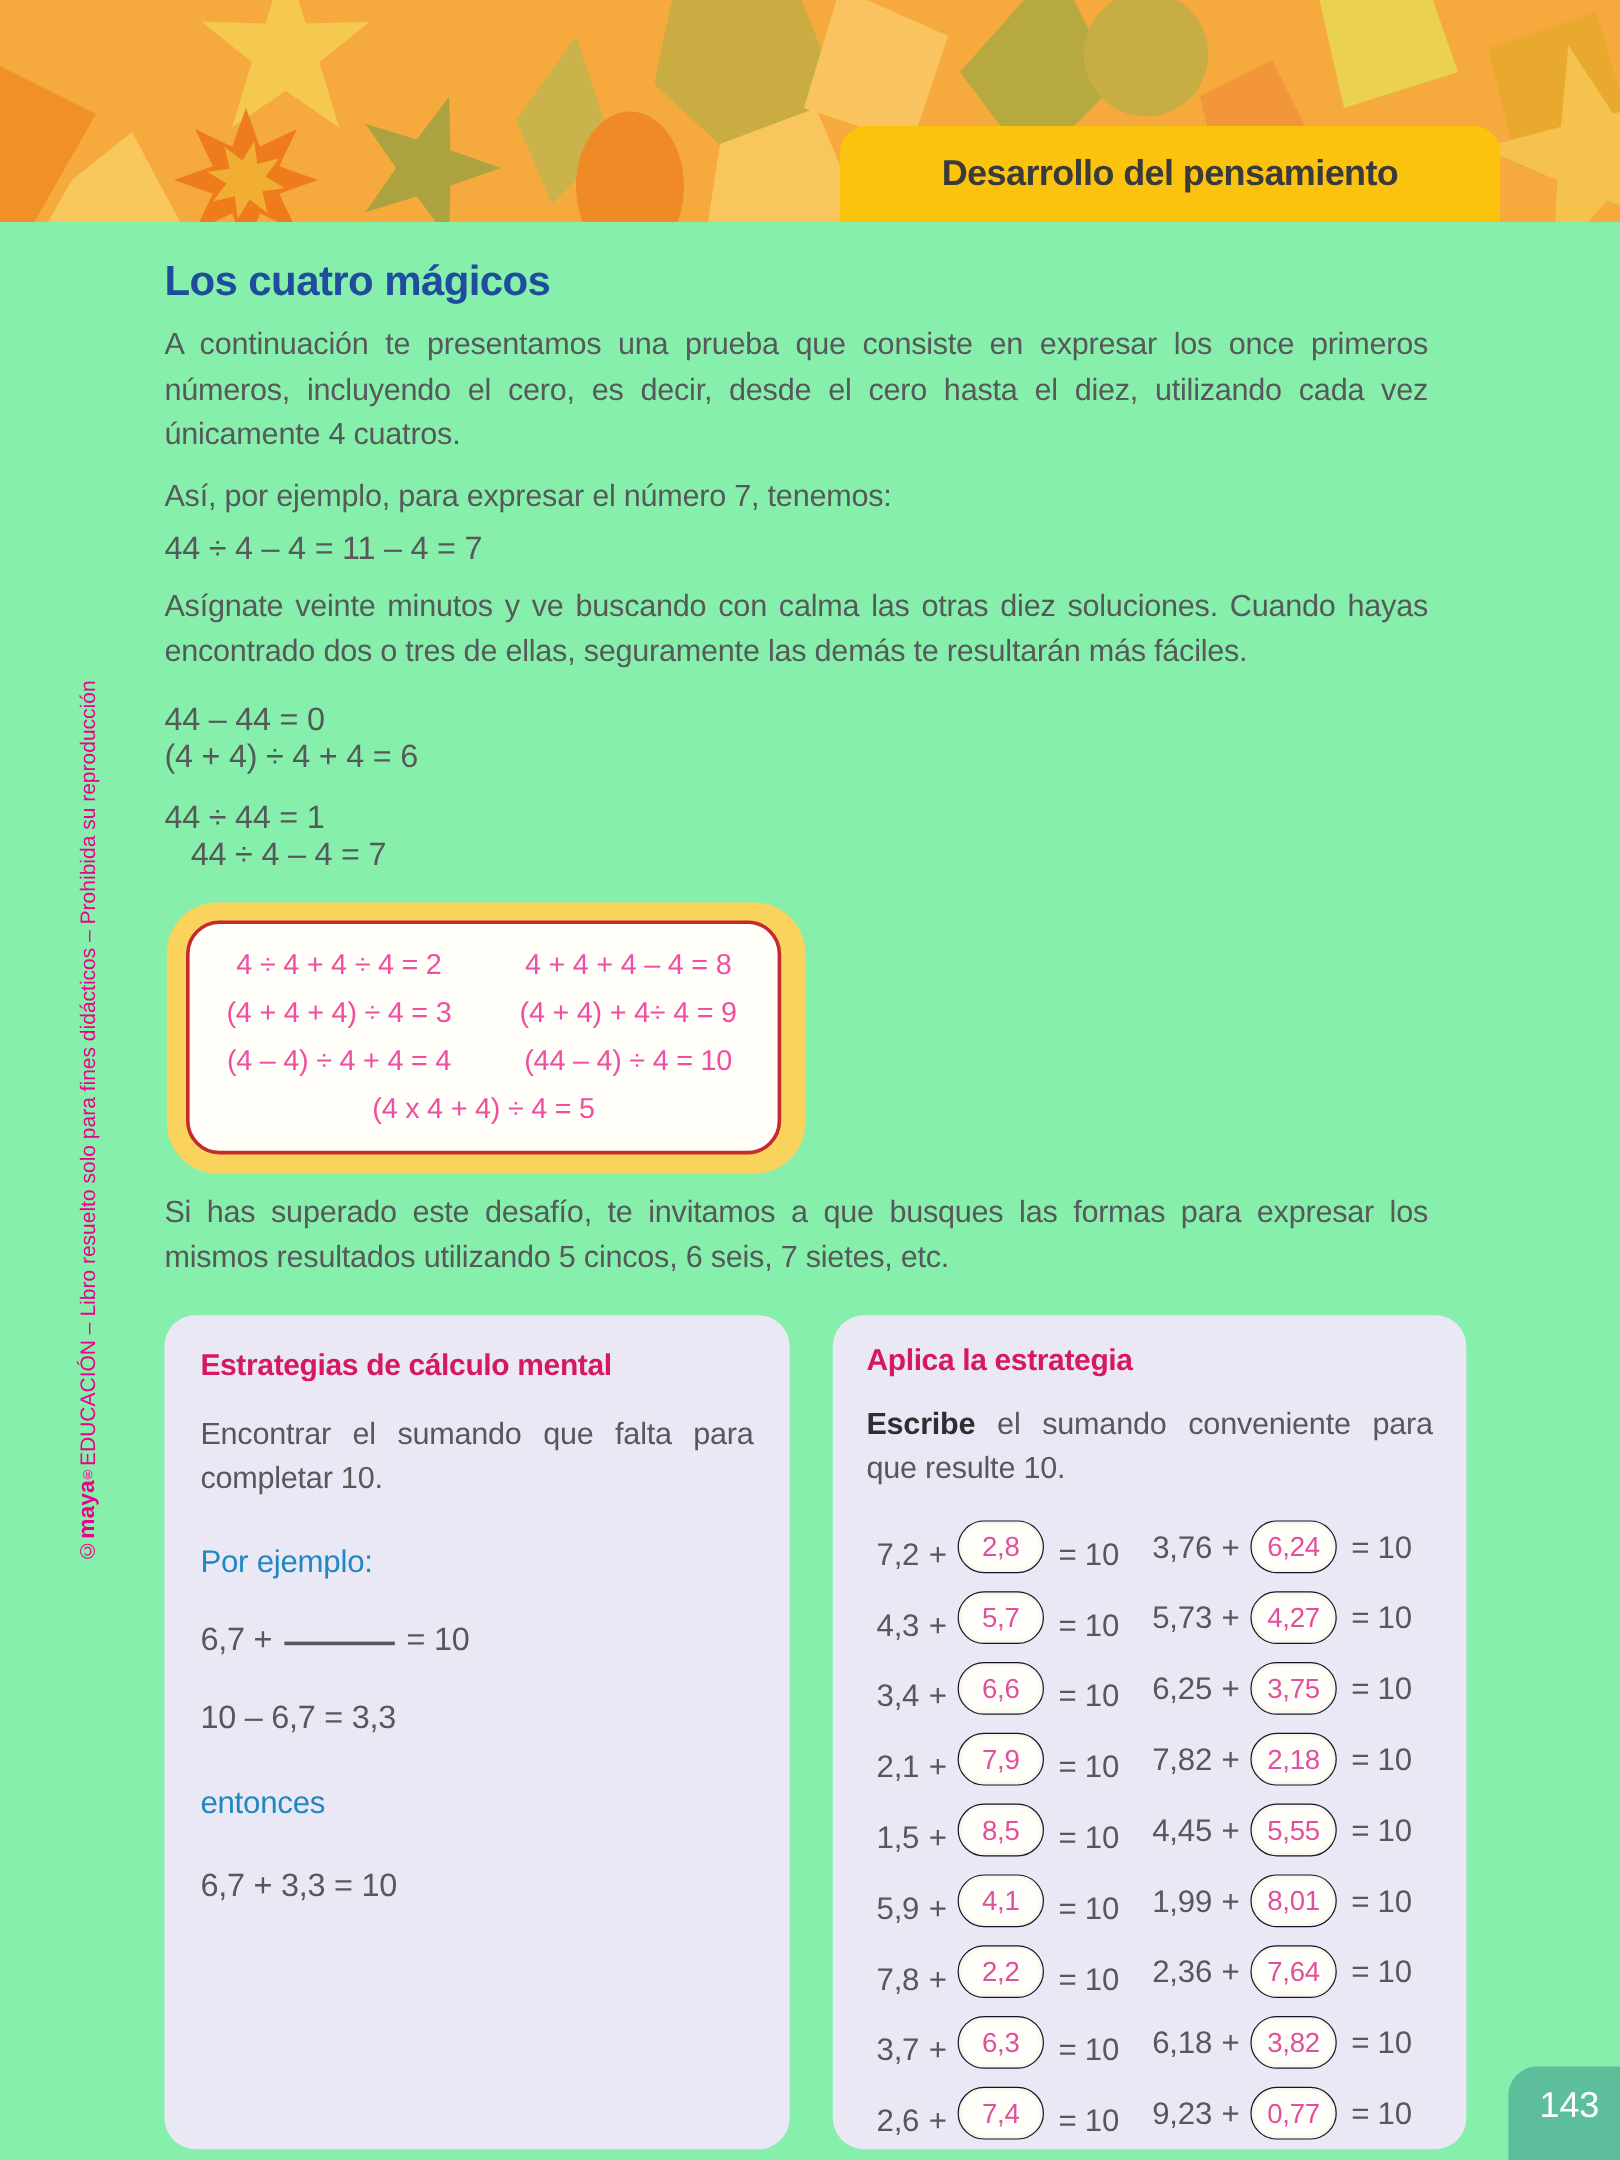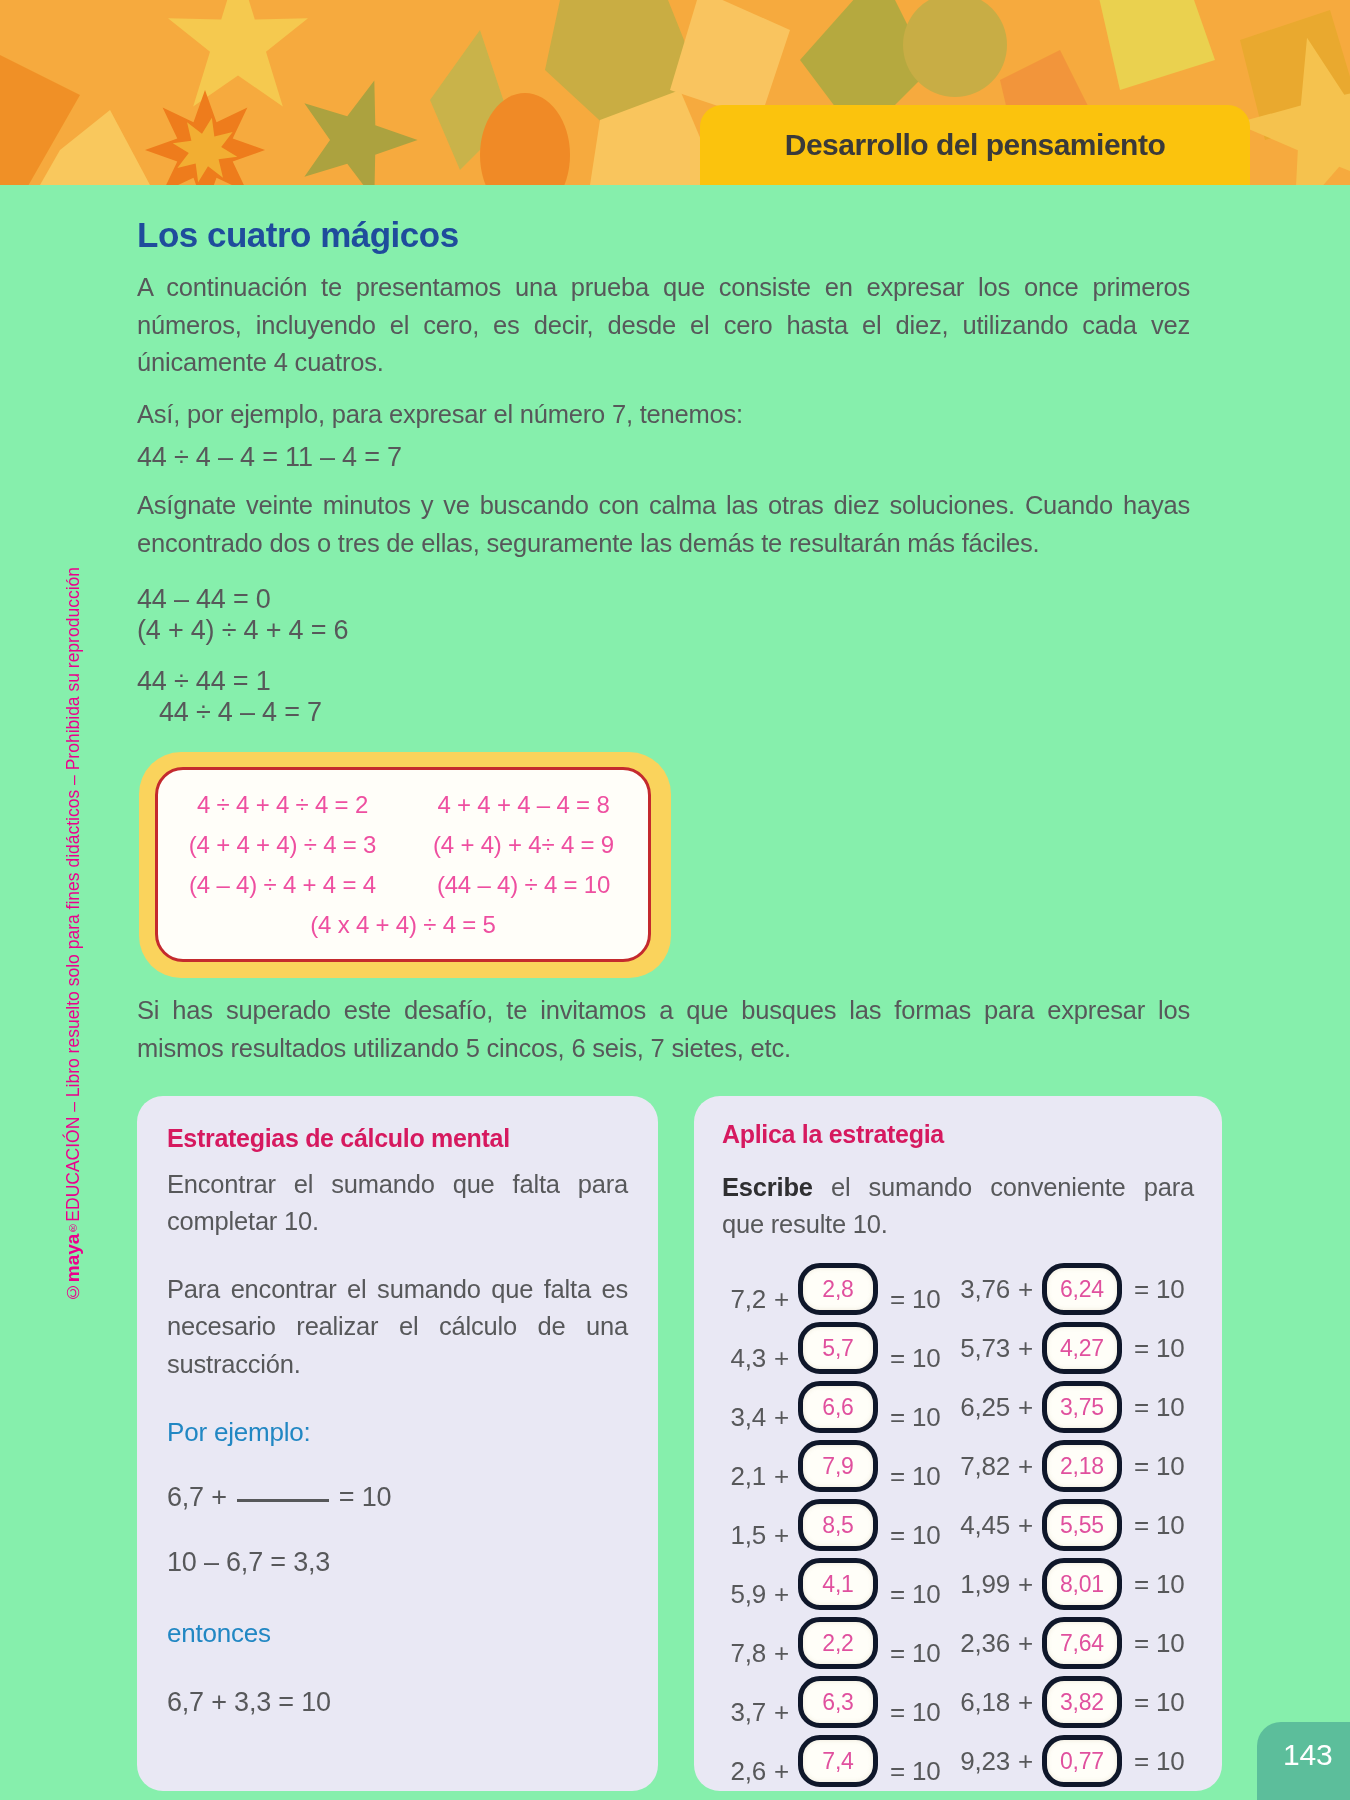--- a/index.html
+++ b/index.html
@@ -41,38 +41,38 @@
   .magic-row{display:flex;margin:6px 0;}
   .magic-row .c{width:50%;text-align:center;font-size:24px;color:#EE4FA0;}
   .magic-center{text-align:center;font-size:24px;color:#EE4FA0;margin:6px 0;}
 
   
   .boxes{display:flex;margin-top:28px;gap:36px;}
   .lav{background:#E9E8F4;border-radius:26px;box-sizing:border-box;height:695px;}
   .lav.left{width:521px;padding:28px 30px;}
   .lav.right{width:528px;padding:24px 28px;}
   .box-h{font-size:25px;font-weight:bold;color:#D6195F;letter-spacing:-0.3px;}
-  .box-p{margin-top:13px;font-size:25.5px;line-height:1.47;text-align:justify;color:#57585A;}
+  .box-p{margin-top:24px;font-size:25.5px;line-height:1.47;text-align:justify;color:#57585A;}
   .blue-lbl{margin-top:34px;font-size:26px;color:#2187C3;}
   .box-eq{margin-top:34px;font-size:27px;color:#57585A;}
   .blank{display:inline-block;width:92px;height:3px;background:#57585A;margin:0 10px 4px 10px;}
 
   .instr{margin-top:20px;font-size:25.5px;line-height:1.47;text-align:justify;color:#3A3A3C;}
   .instr b{color:#2F2F31;}
   .instr .rest{color:#57585A;}
   .ex-grid{margin-top:16px;display:flex;flex-direction:column;}
   .ex-row{display:flex;height:59px;align-items:center;}
   .ex{display:flex;align-items:center;font-size:26px;color:#57585A;}
   .ex.lcol{width:222px;align-items:flex-end;}
   .ex.rcol{flex:1;}
   .given{text-align:right;}
   .lcol .given{min-width:44px;}
   .rcol .given{min-width:66px;}
   .plus{margin:0 9px 0 8px;}
-  .pill{width:70px;height:42px;border:5px solid #0f172a;border-radius:22px;background:#FFFEF8;
+  .pill{width:70px;height:42px;border:1px solid #0f172a;border-radius:22px;background:#FFFEF8;
         display:flex;align-items:center;justify-content:center;flex:none;
         box-shadow:inset 0 0 4px rgba(180,160,120,.25);}
   .pill span{font-size:23px;color:#E0509E;}
   .eqres{margin-left:12px;}
 
   
   .page-num{position:absolute;right:0;bottom:0;width:93px;height:78px;background:#5CBE9B;
             border-radius:24px 0 0 0;box-sizing:border-box;padding:16px 0 0 26px;}
   .page-num span{color:#ffffff;font-size:30px;}
 </style>
@@ -155,21 +155,20 @@
       </div>
     </div>
 
     <div class="para">Si has superado este desafío, te invitamos a que busques las formas para expresar los mismos resultados utilizando 5 cincos, 6 seis, 7 sietes, etc.</div>
 
     <div class="boxes">
 
       <div class="lav left">
         <div class="box-h">Estrategias de cálculo mental</div>
         <div class="box-p">Encontrar el sumando que falta para completar 10.</div>
-        <div class="box-p" style="margin-top:30px">Para encontrar el sumando que falta es necesario realizar el cálculo de una sustracción.</div>
         <div class="blue-lbl">Por ejemplo:</div>
         <div class="box-eq">
           <span>6,7 +</span><span class="blank"></span><span>= 10</span>
         </div>
         <div class="box-eq">10 – 6,7 =  3,3</div>
         <div class="blue-lbl" style="margin-top:40px">entonces</div>
         <div class="box-eq" style="margin-top:38px">6,7 + 3,3  = 10</div>
       </div>
 
       <div class="lav right">

